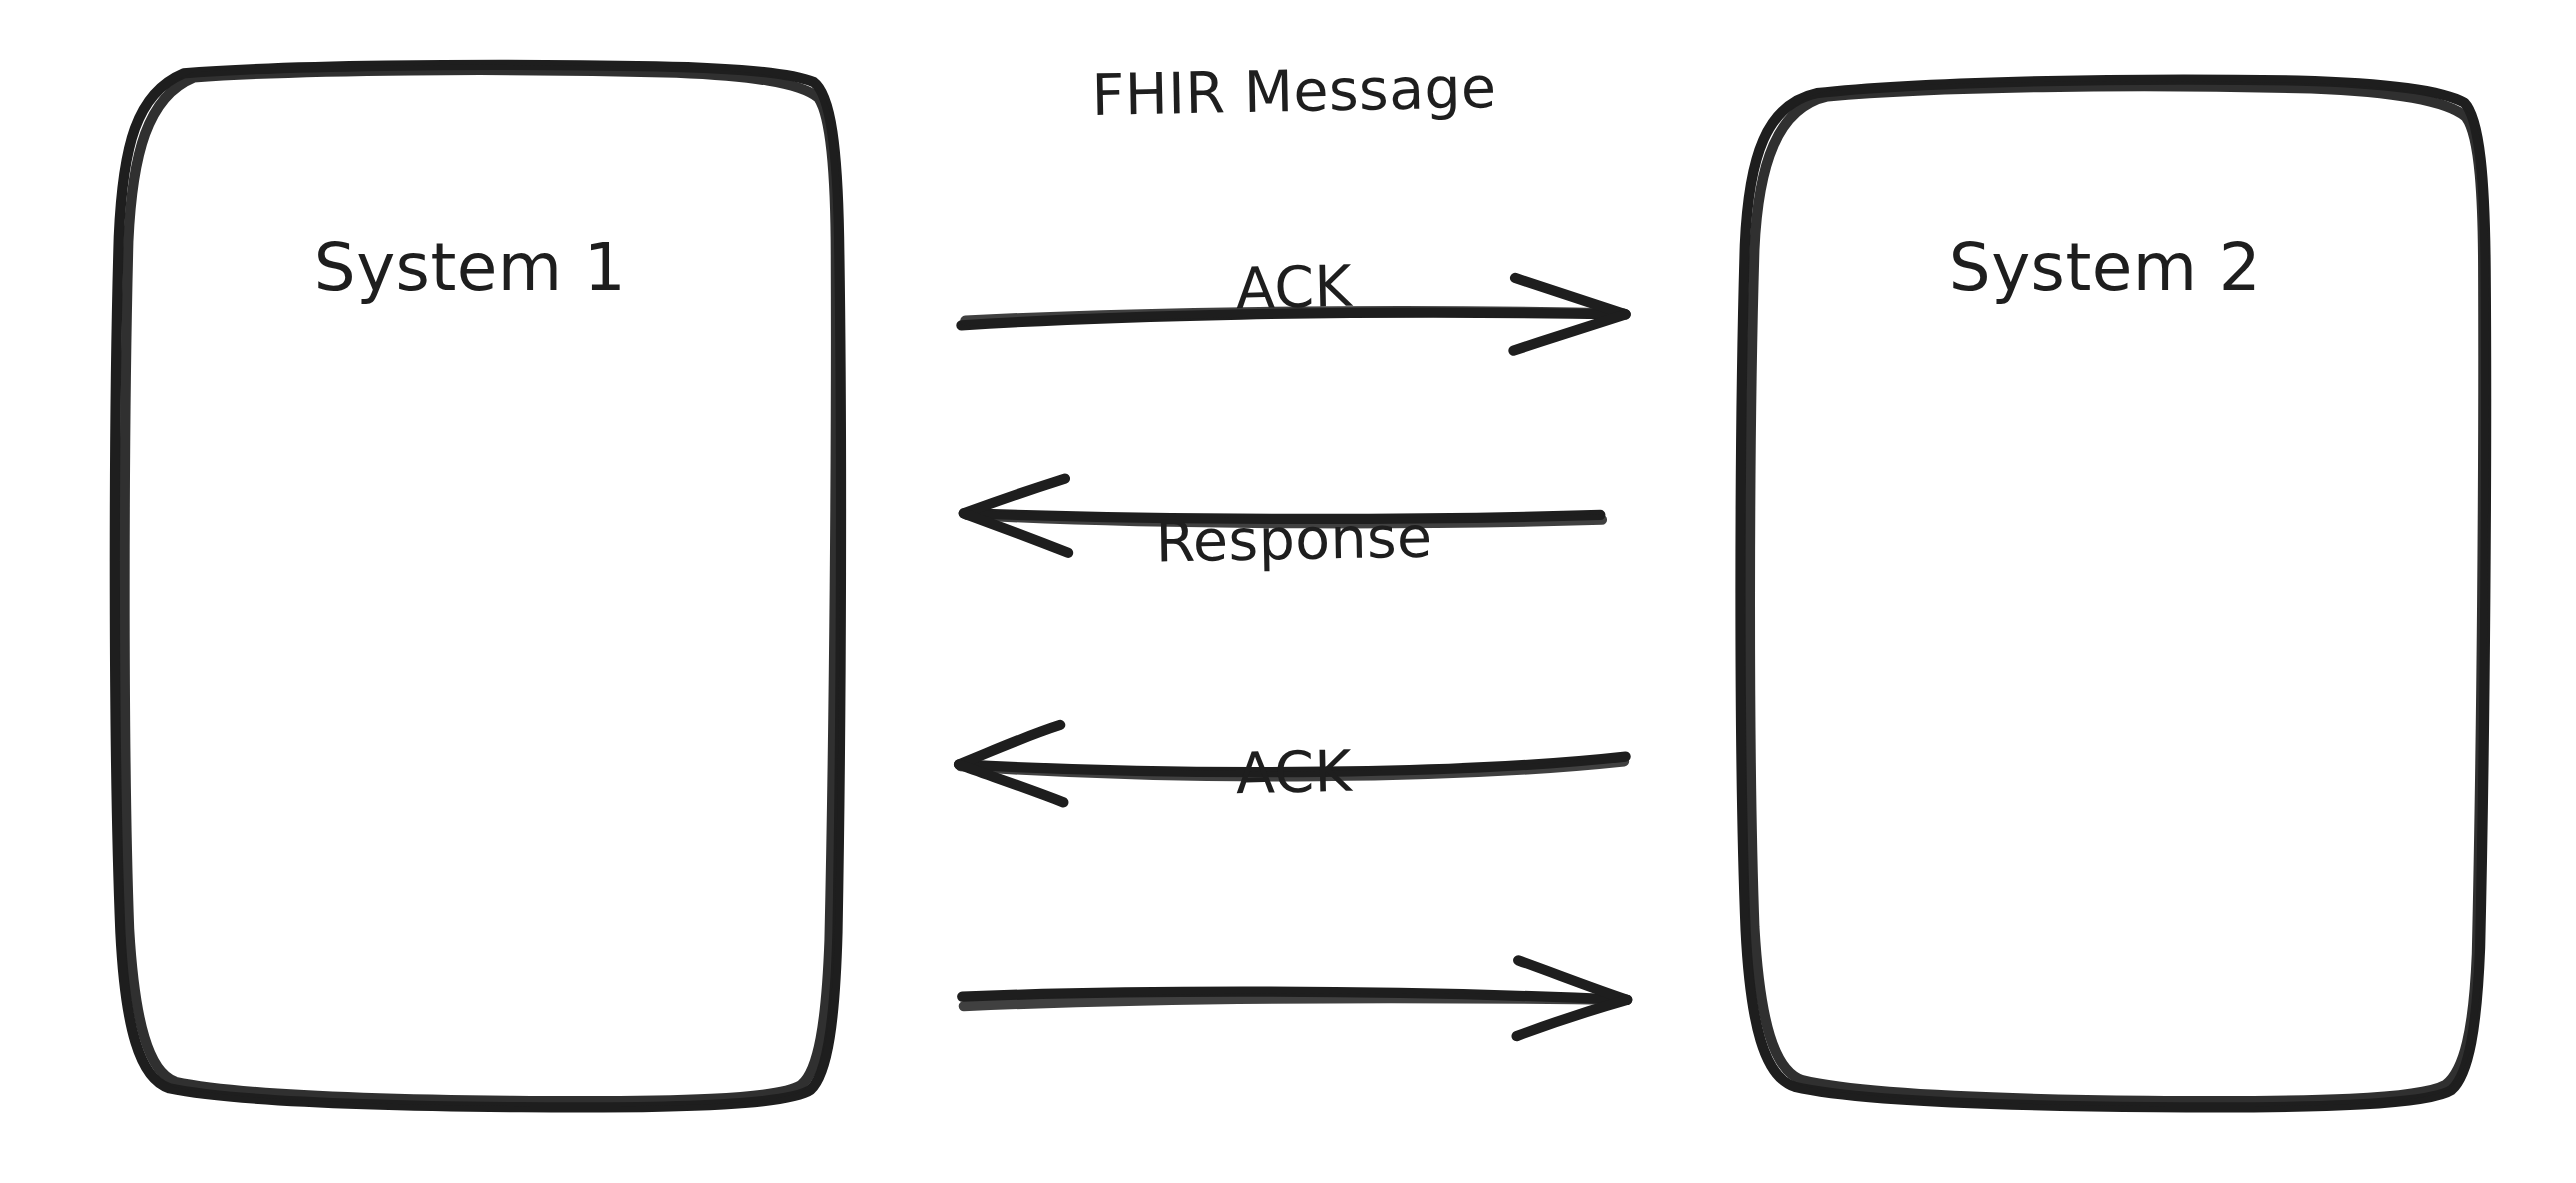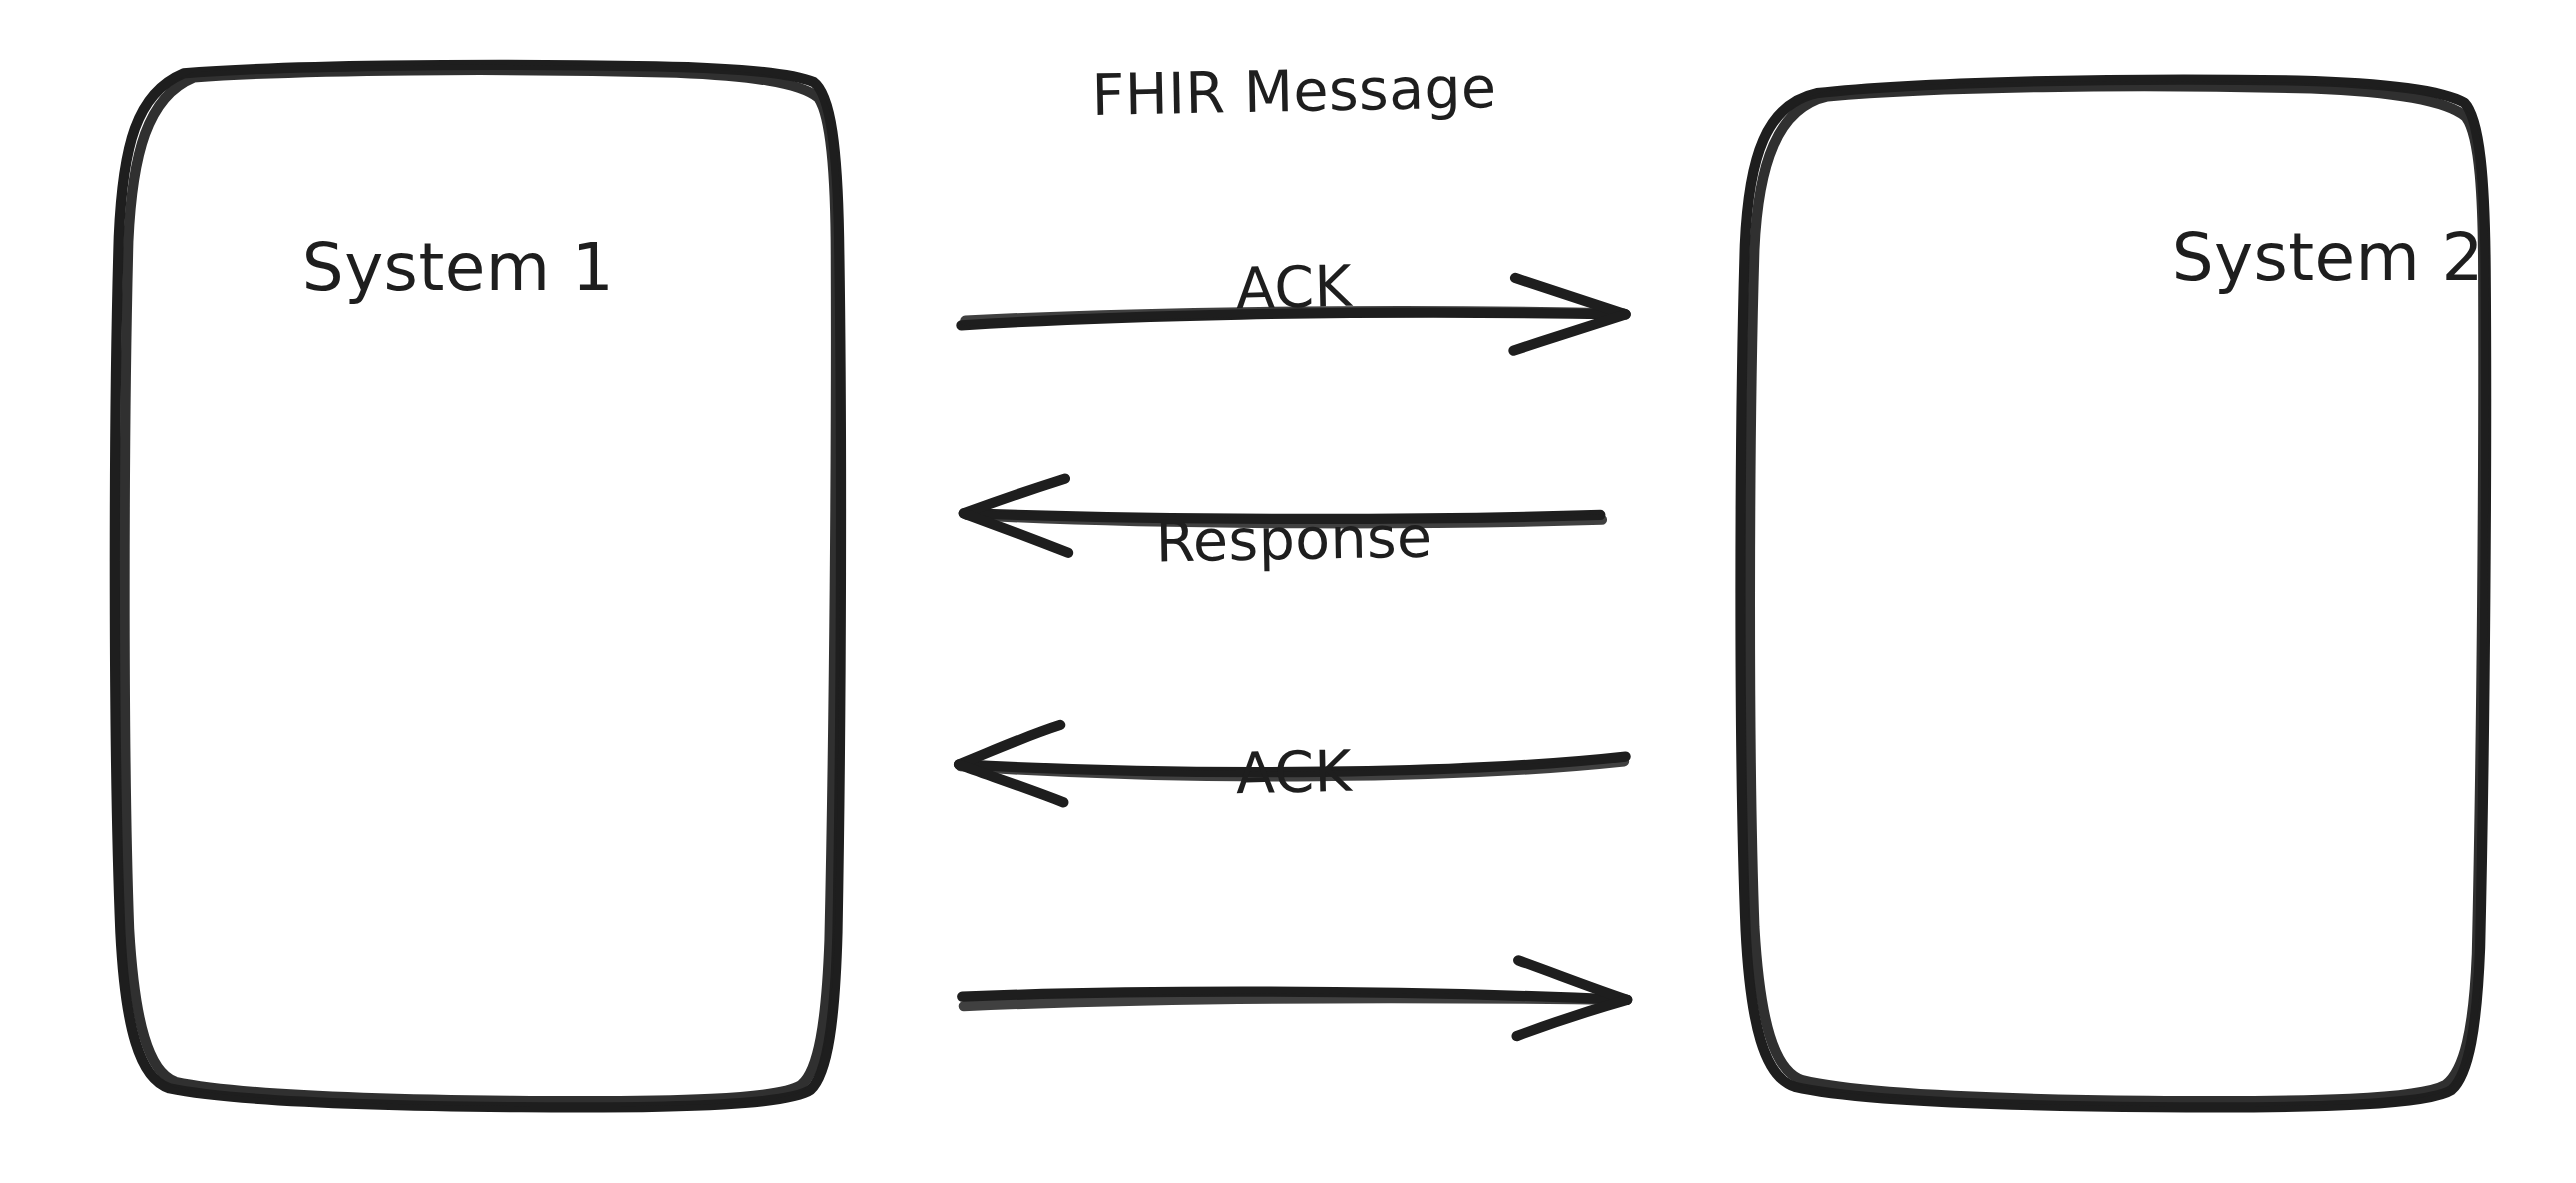--- a/index.html
+++ b/index.html
@@ -41,26 +41,27 @@
   }
   .edge-label {
     font-size: 57px;
     font-weight: 400;
   }
   #node-label-1 {
     left: 0px;
     top: 229px;
     width: 916px;
     text-align: center;
+    padding-left: 12px;
   }
   #node-label-2 {
     left: 1726px;
-    top: 219px;
+    top: 229px;
     width: 758px;
-    text-align: right;
+    text-align: center;
   }
   #edge-label-0 {
     left: 960px;
     top: 58px;
     width: 668px;
     text-align: center;
     transform: rotate(-1.1deg);
   }
   #edge-label-1 {
     left: 960px;

